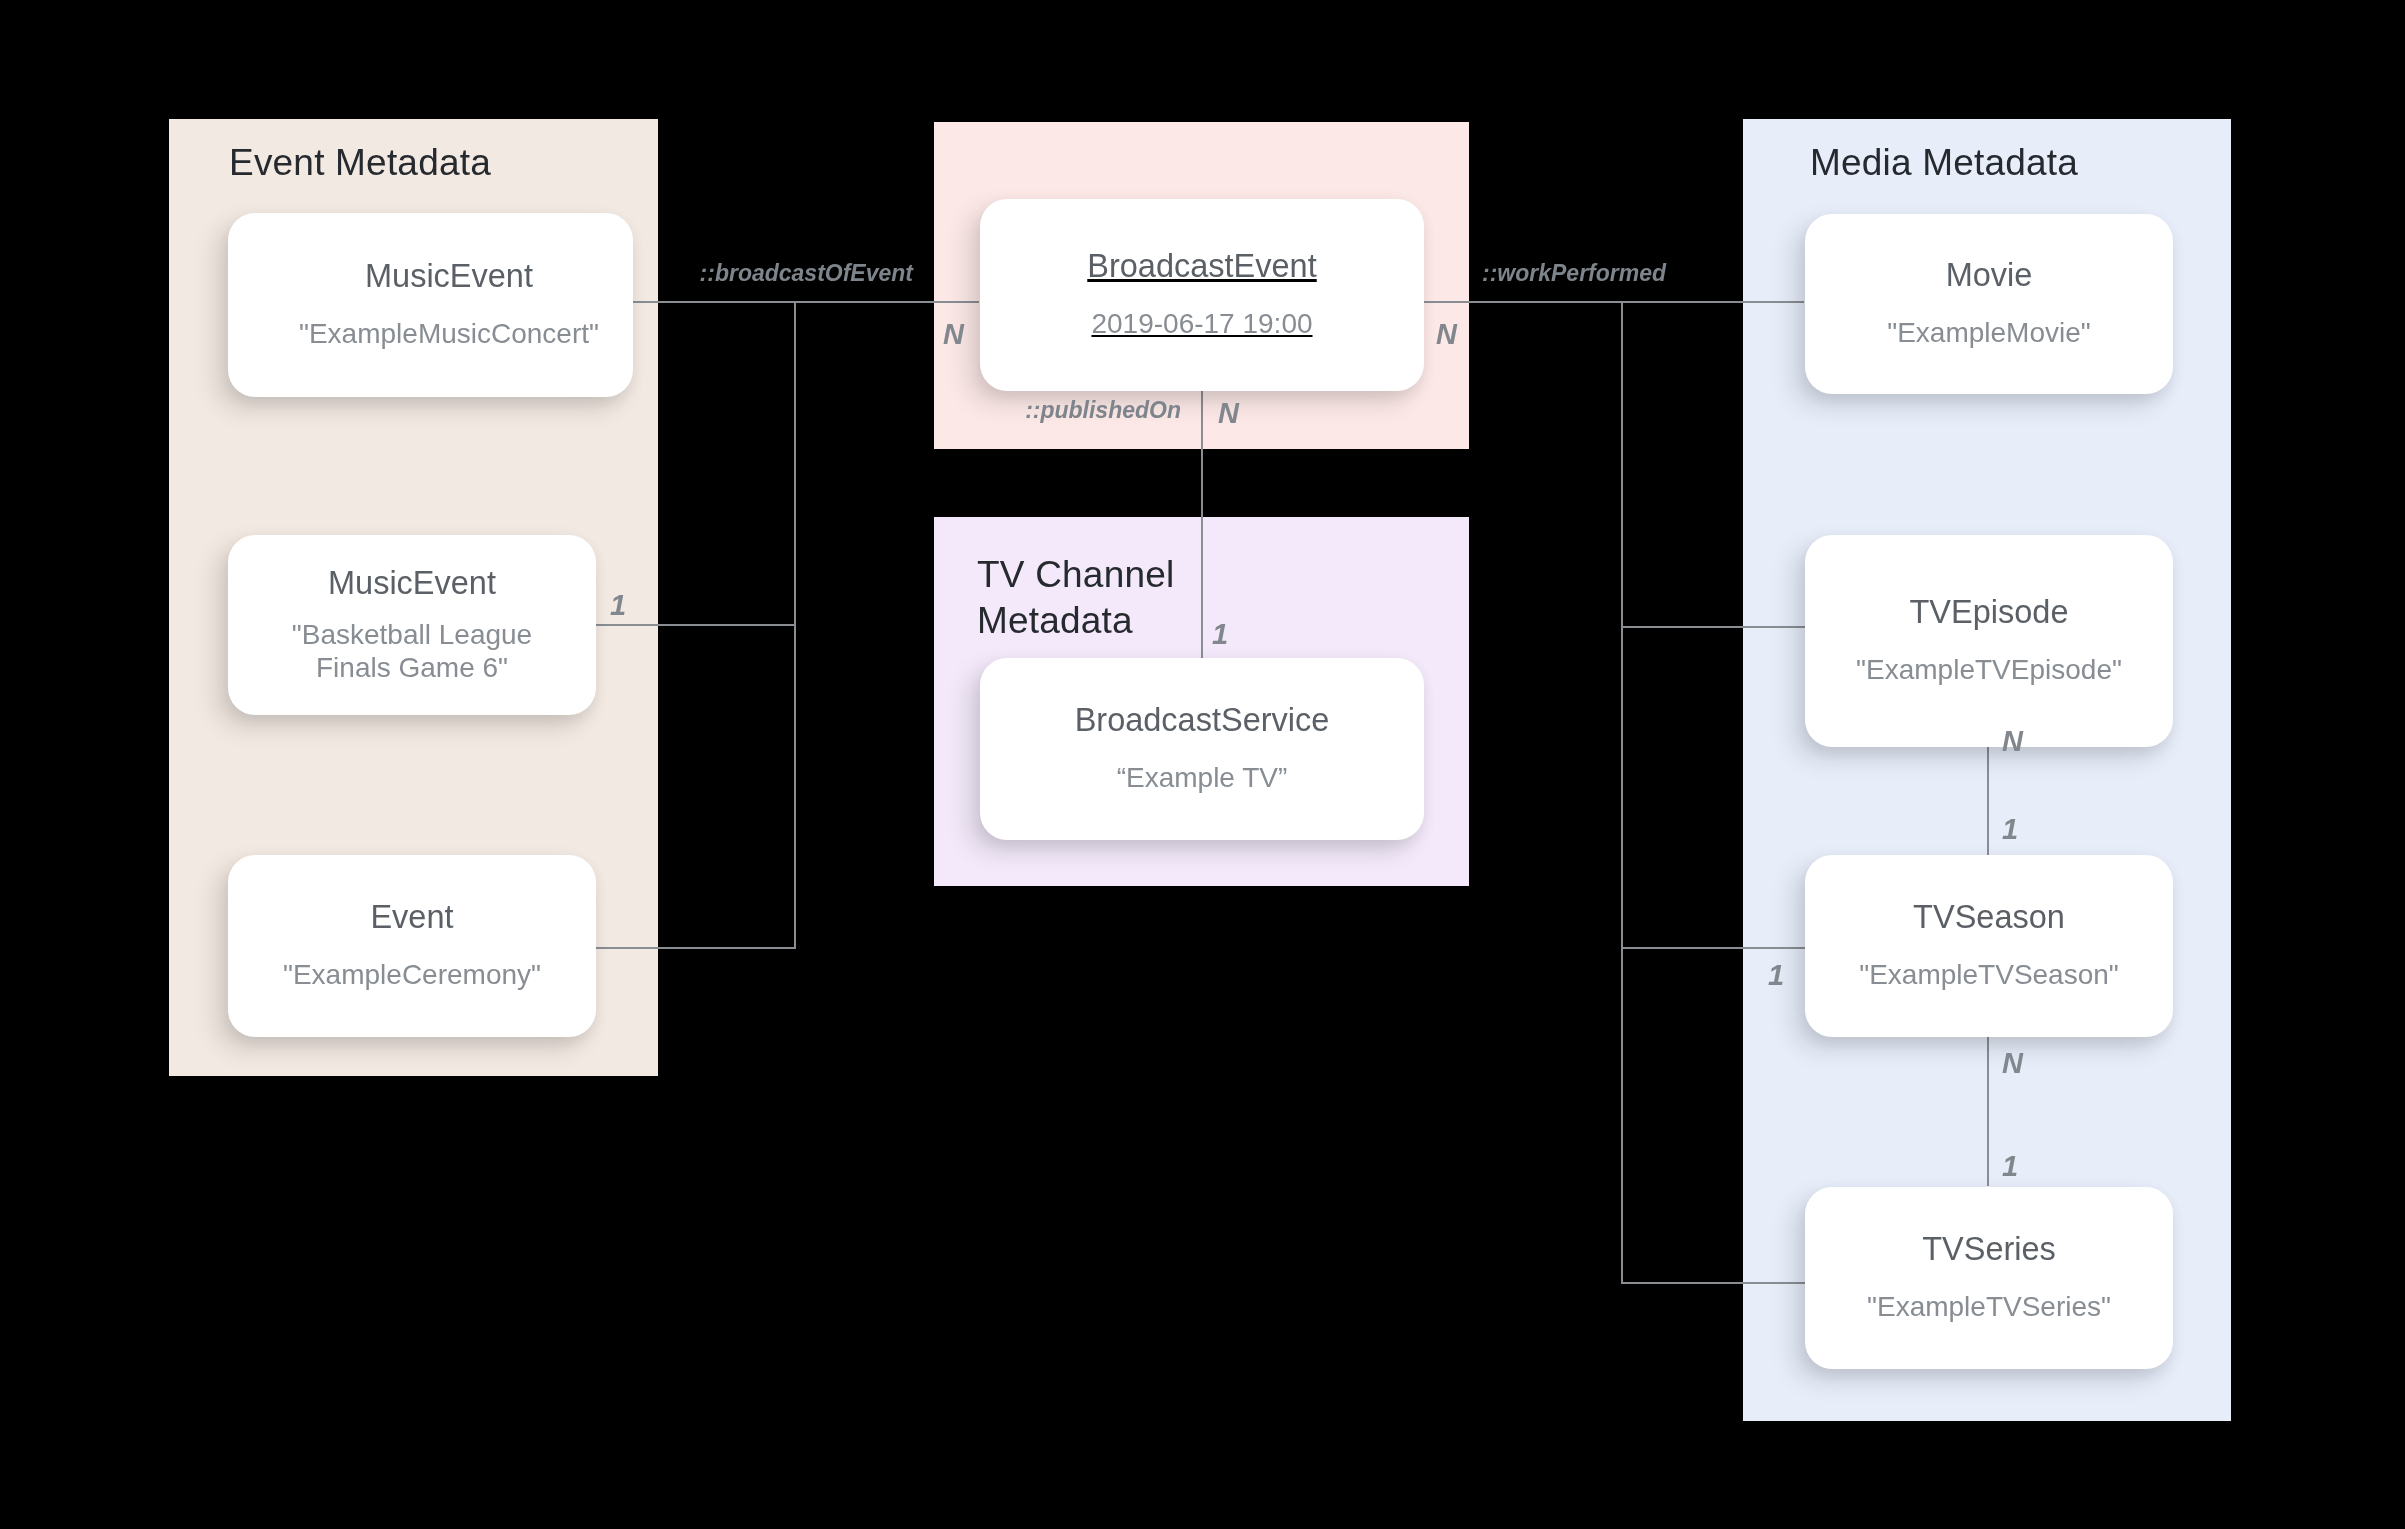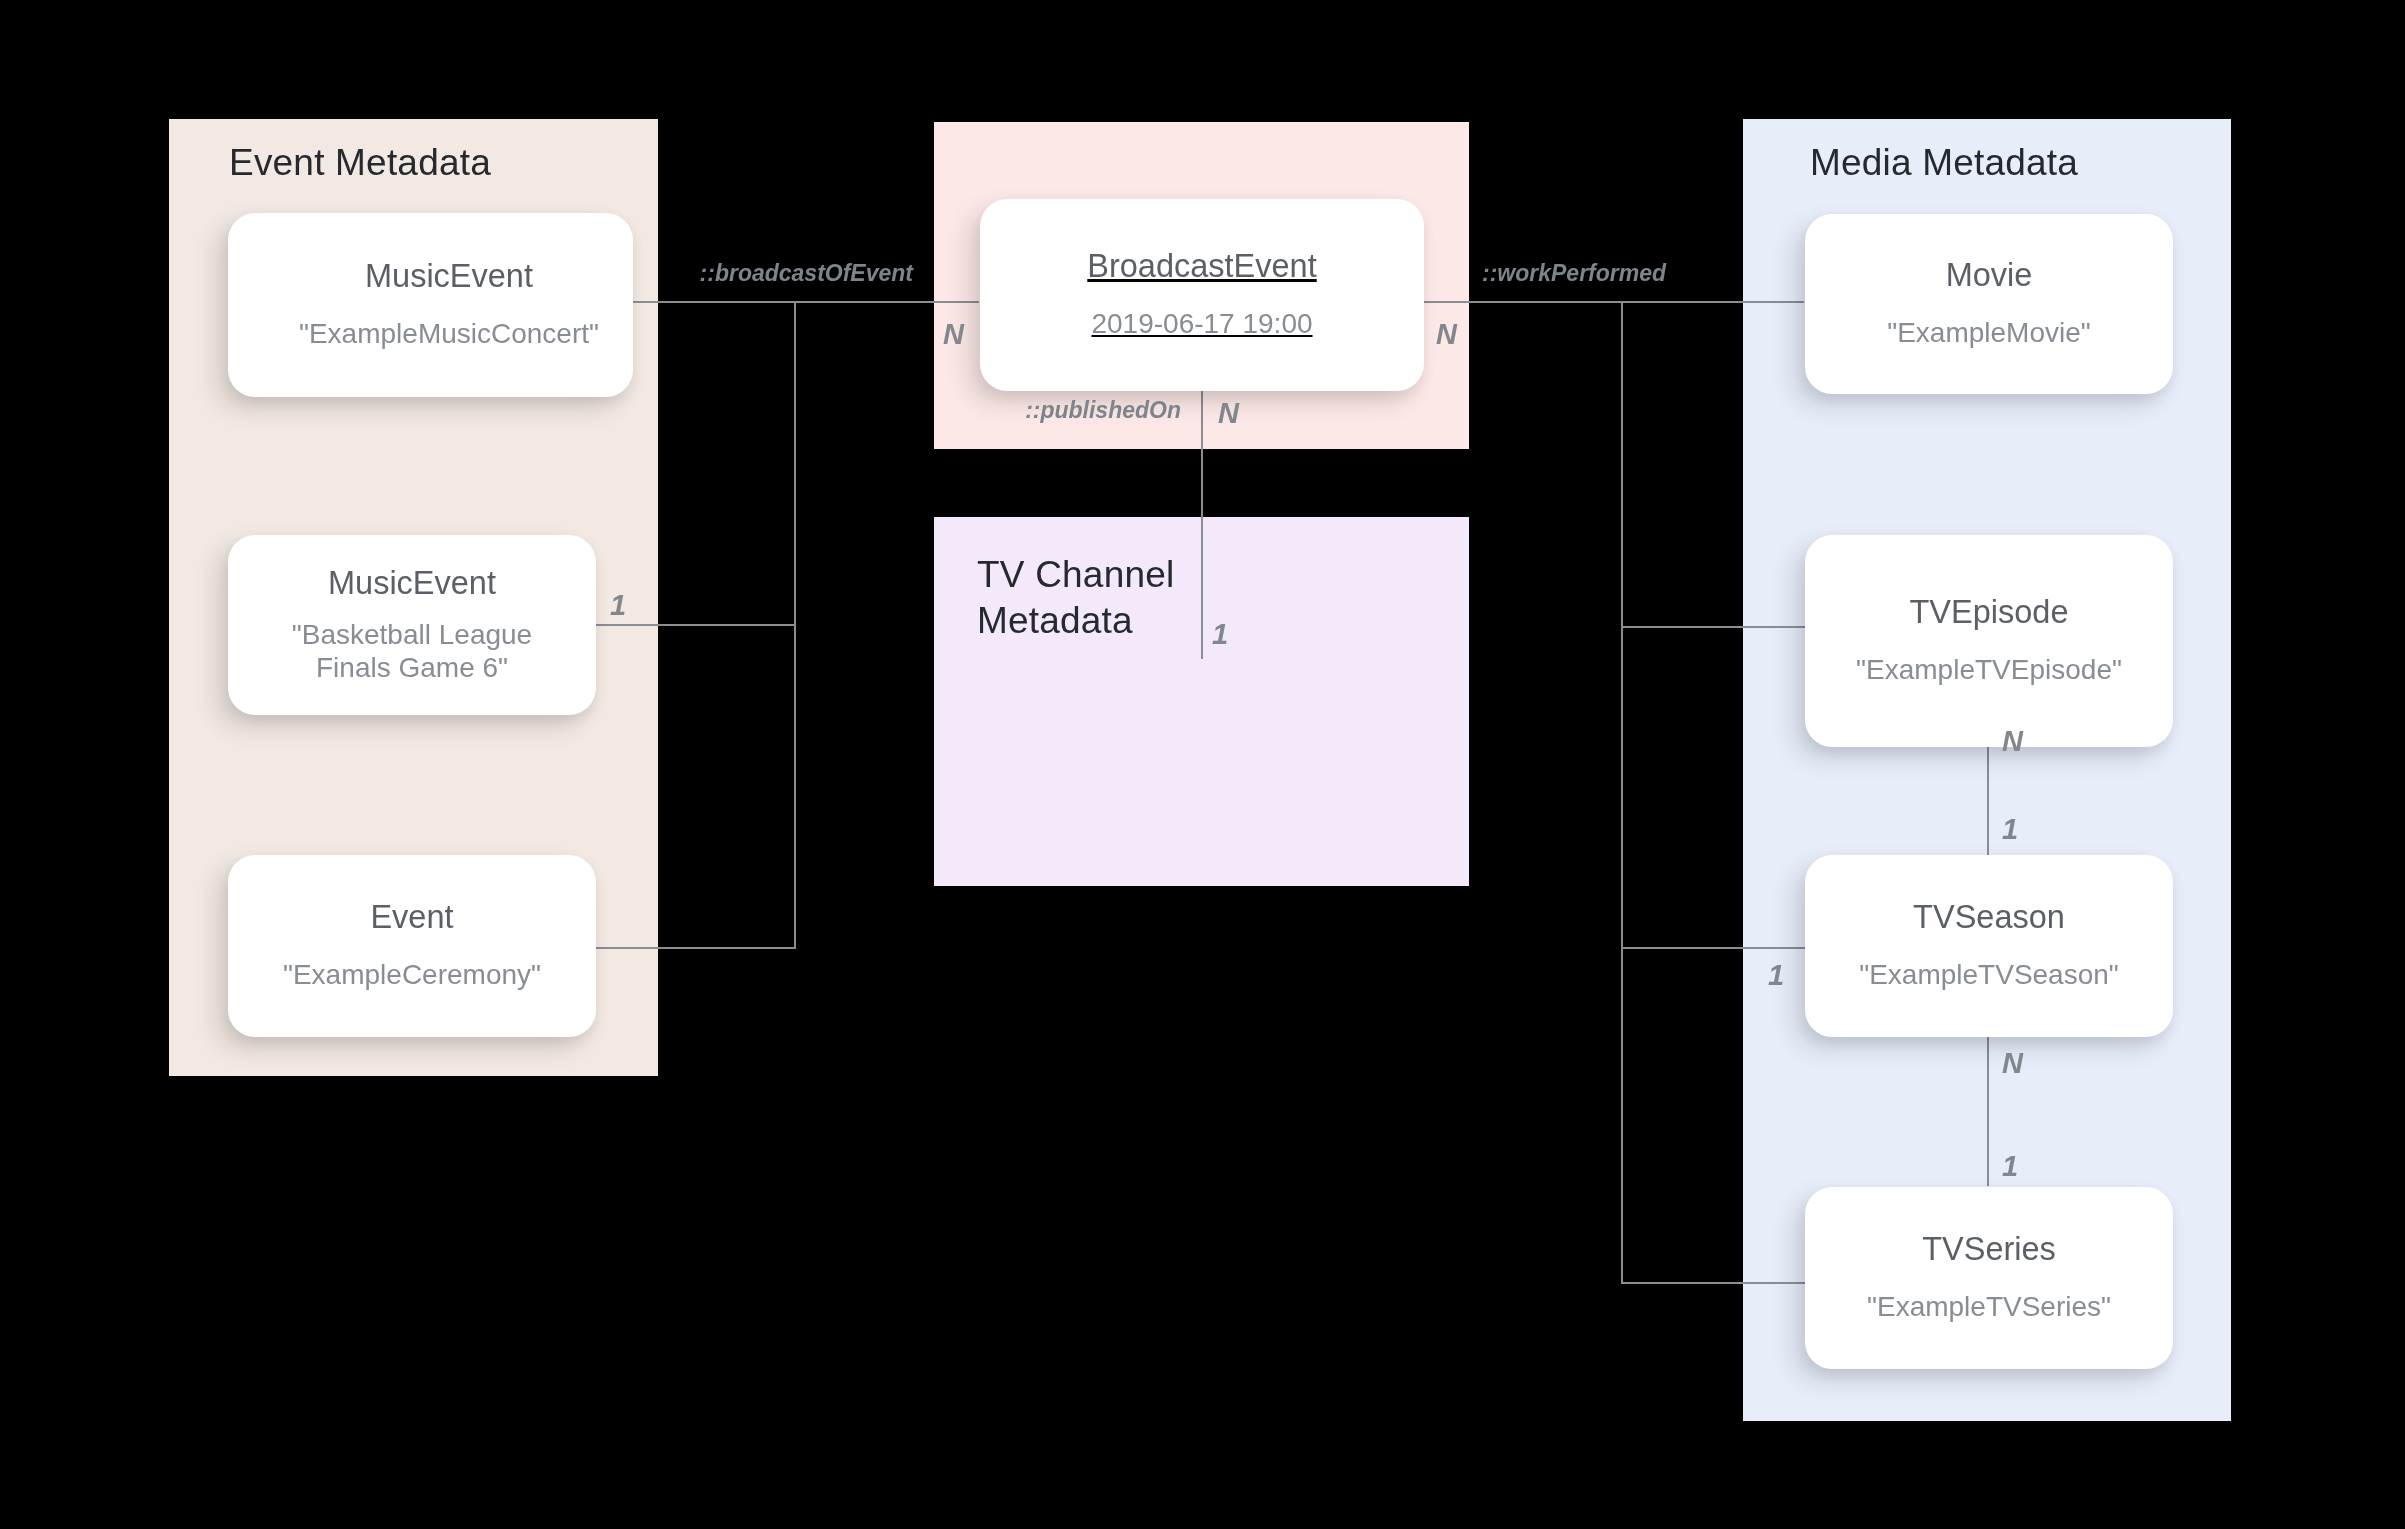--- a/index.html
+++ b/index.html
@@ -128,20 +128,24 @@
   <div class="node" style="left:228px; top:855px; width:368px; height:182px;">
     <div class="node-title">Event</div>
     <div class="node-subtitle">"ExampleCeremony"</div>
   </div>
 
   <div class="node" style="left:980px; top:199px; width:444px; height:192px;text-decoration:underline;">
     <div class="node-title">BroadcastEvent</div>
     <div class="node-subtitle">2019-06-17 19:00</div>
   </div>
 
+  <div class="node" style="left:980px; top:658px; width:444px; height:182px;">
+    <div class="node-title">BroadcastService</div>
+    <div class="node-subtitle">“Example TV”</div>
+  </div>
 
   <div class="node" style="left:1805px; top:214px; width:368px; height:180px;">
     <div class="node-title">Movie</div>
     <div class="node-subtitle">"ExampleMovie"</div>
   </div>
 
   <div class="node" style="left:1805px; top:535px; width:368px; height:212px;">
     <div class="node-title">TVEpisode</div>
     <div class="node-subtitle">"ExampleTVEpisode"</div>
   </div>

